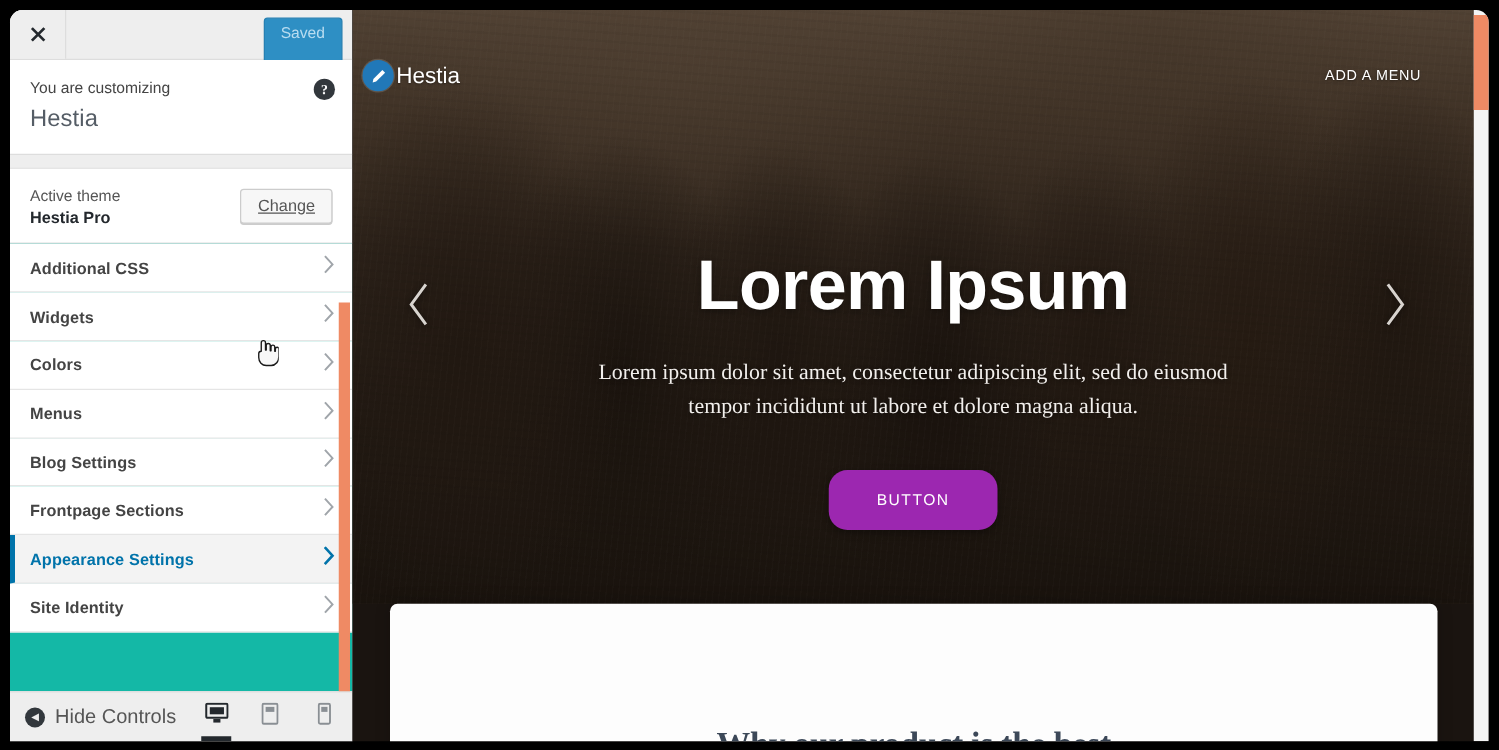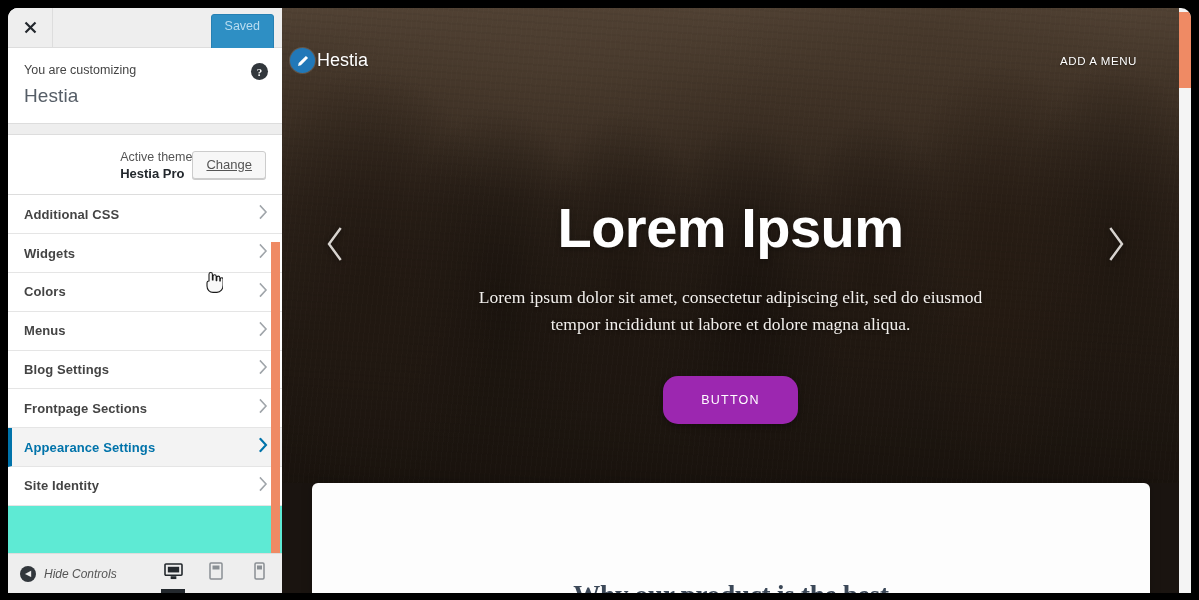--- a/index.html
+++ b/index.html
@@ -84,41 +84,41 @@
 
   
   .sb-gap { flex:0 0 10px; background:#eeeeee; }
 
   
   .sb-theme {
     background:#ffffff;
     border-top:1px solid #dddddd;
     border-bottom:1px solid #dddddd;
     padding:13px 16px;
-    display:flex; align-items:center; justify-content:flex-end;
+    display:flex; align-items:center; justify-content:space-between;
     flex:0 0 auto;
   }
   .sb-theme .lbl { font-size:12.5px; color:#555; line-height:1.45; }
   .sb-theme .name { font-size:13px; color:#23282d; font-weight:bold; }
   .change-btn {
     background:#f7f7f7;
     border:1px solid #ccc;
     color:#555;
     font-size:13px;
     padding:5px 13px 6px;
     border-radius:3px;
     cursor:pointer;
     box-shadow:0 1px 0 #ccc;
     text-decoration:underline;
   }
 
   
   .sb-list {
     flex:1 1 auto;
-    background:#5eead4;
+    background:#14b8a6;
     overflow:hidden;
     position:relative;
   }
   .sb-item {
     height:38.8px;
     display:flex; align-items:center;
     padding:0 16px;
     border-bottom:1px solid #e5e5e5;
     cursor:pointer;
     position:relative;
@@ -157,21 +157,21 @@
     padding:0 12px;
     position:relative;
   }
   .hide-ctrl { display:flex; align-items:center; cursor:pointer; }
   .hide-ctrl .circ {
     width:16px; height:16px; border-radius:50%;
     background:#32373c; color:#eee;
     display:flex; align-items:center; justify-content:center;
     font-size:8px; margin-right:8px;
   }
-  .hide-ctrl .lab { font-size:12px; color:#555;font-style:italic; }
+  .hide-ctrl .lab { font-size:16px; color:#555; }
   .devices { position:absolute; right:8px; display:flex; align-items:flex-end; gap:13px; bottom:0; height:40px; }
   .dev {
     width:30px; height:40px;
     display:flex; align-items:center; justify-content:center;
     cursor:pointer; position:relative;
     color:#8a8f94;
   }
   .dev.active { color:#23282d; }
   .dev.active:after {
     content:""; position:absolute; bottom:0; left:3px; right:3px;

